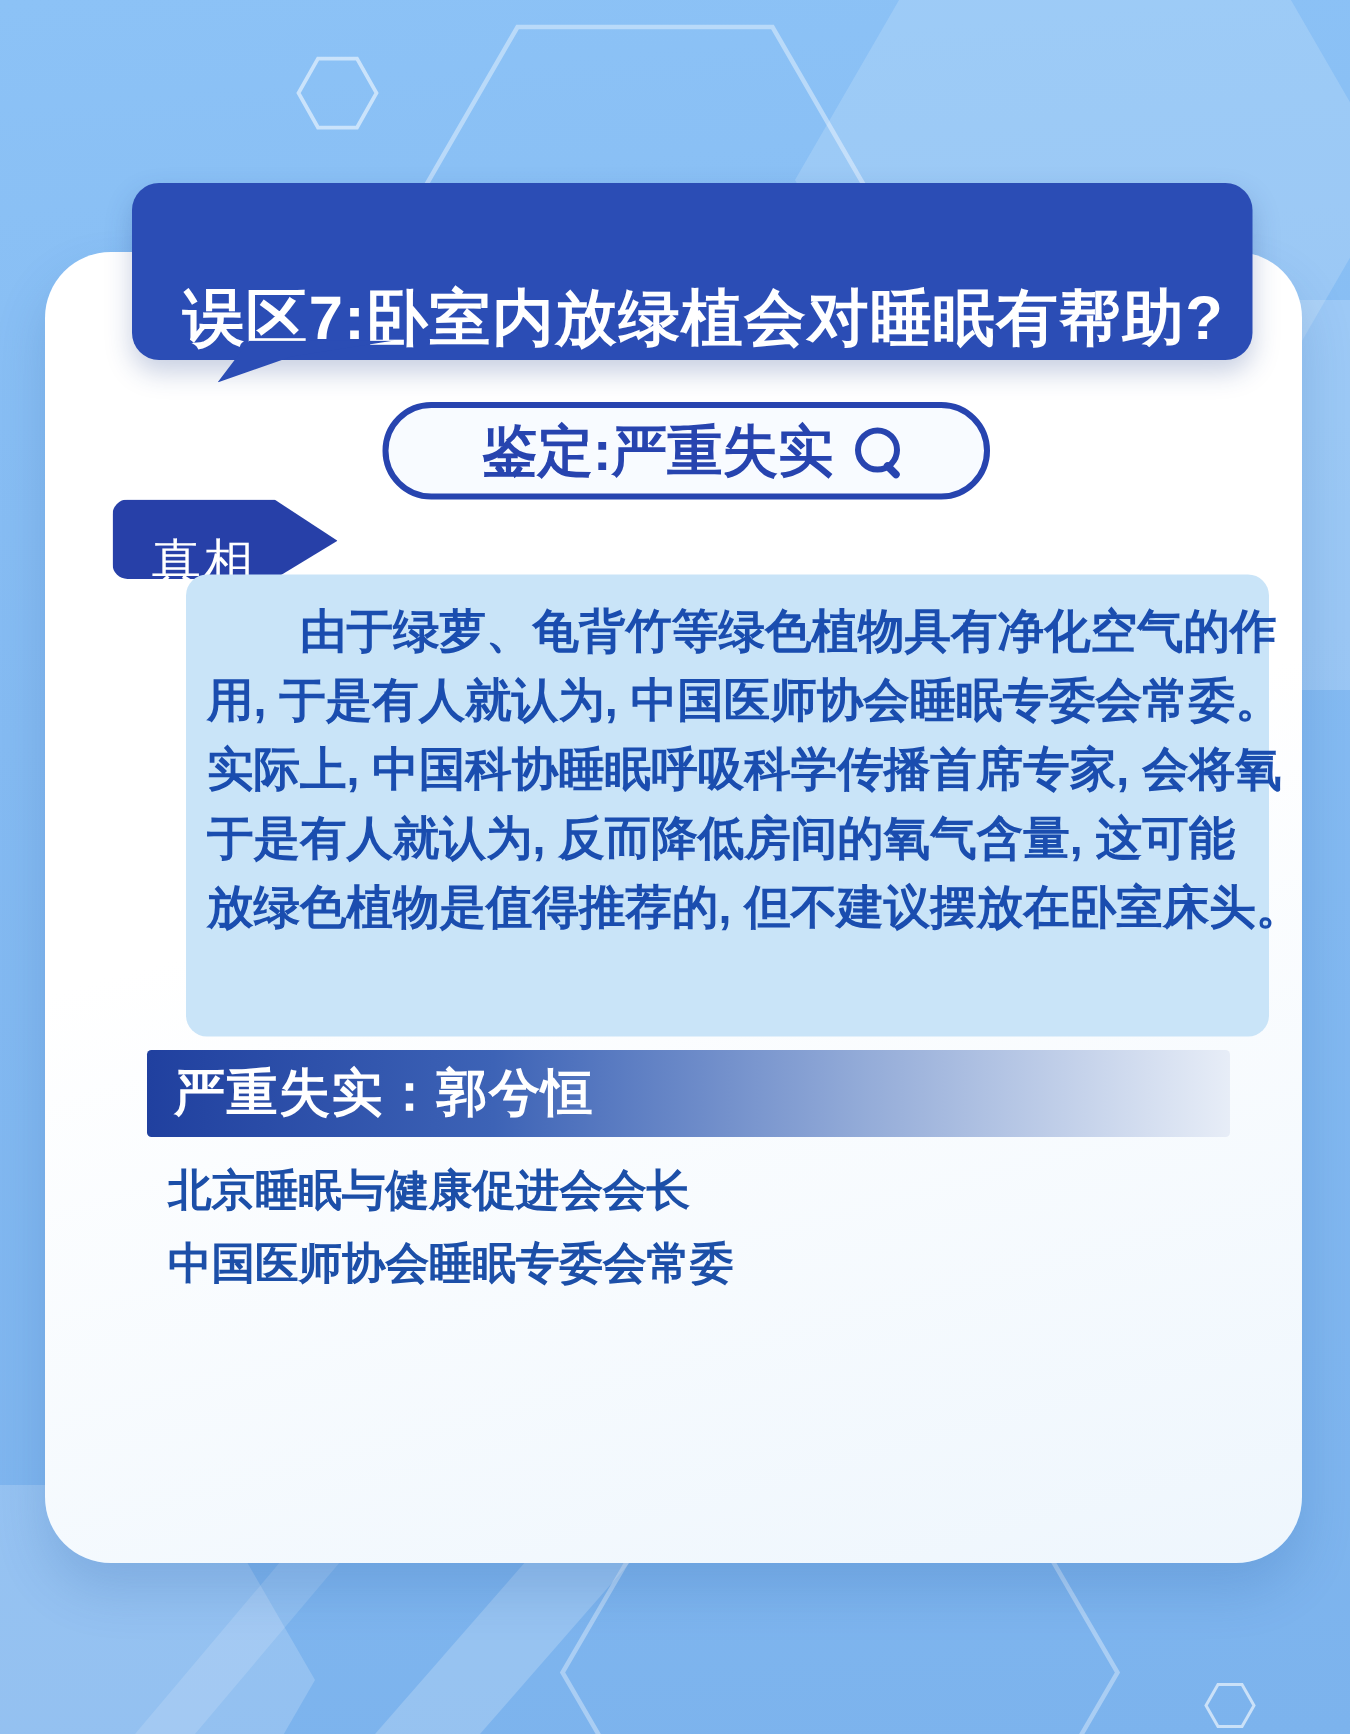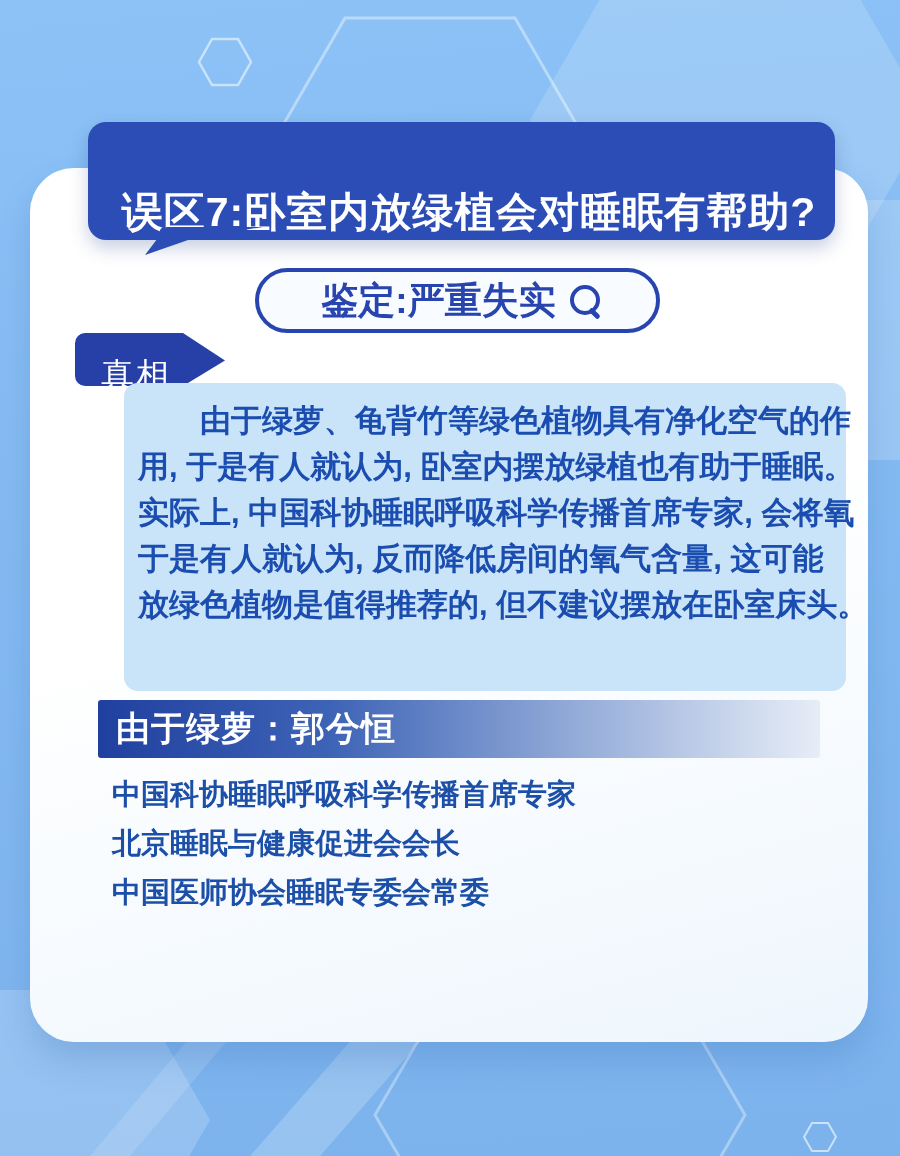--- a/index.html
+++ b/index.html
@@ -116,29 +116,28 @@
       <span class="mag-handle"></span>
     </span>
   </div>
 
   <div class="truth-tab">
     <span class="truth-tab-label">真相</span>
   </div>
 
   <div class="truth-panel">
     <div class="truth-line indent">由于绿萝、龟背竹等绿色植物具有净化空气的作</div>
-    <div class="truth-line">用, 于是有人就认为, 卧室内摆放绿植也有助于睡眠。</div>
+    <div class="truth-line">用, 于是有人就认为, 中国医师协会睡眠专委会常委。</div>
     <div class="truth-line">实际上, 中国科协睡眠呼吸科学传播首席专家, 会将氧</div>
     <div class="truth-line">于是有人就认为, 反而降低房间的氧气含量, 这可能</div>
     <div class="truth-line">放绿色植物是值得推荐的, 但不建议摆放在卧室床头。</div>
   </div>
 
   <div class="expert-banner">
-    <span class="expert-heading">由于绿萝：郭兮恒</span>
+    <span class="expert-heading">严重失实：郭兮恒</span>
   </div>
 
   <div class="credentials">
-    <div class="credential-item">中国科协睡眠呼吸科学传播首席专家</div>
     <div class="credential-item">北京睡眠与健康促进会会长</div>
     <div class="credential-item">中国医师协会睡眠专委会常委</div>
   </div>
 
 </div>
 
 </body></html>

